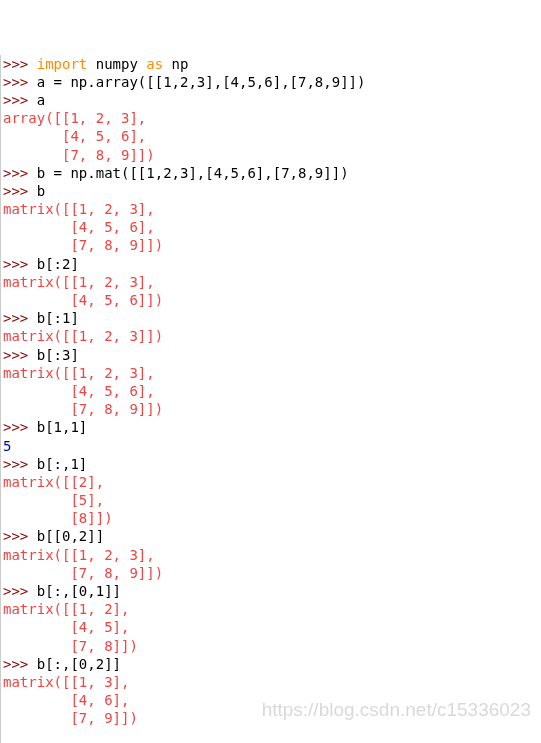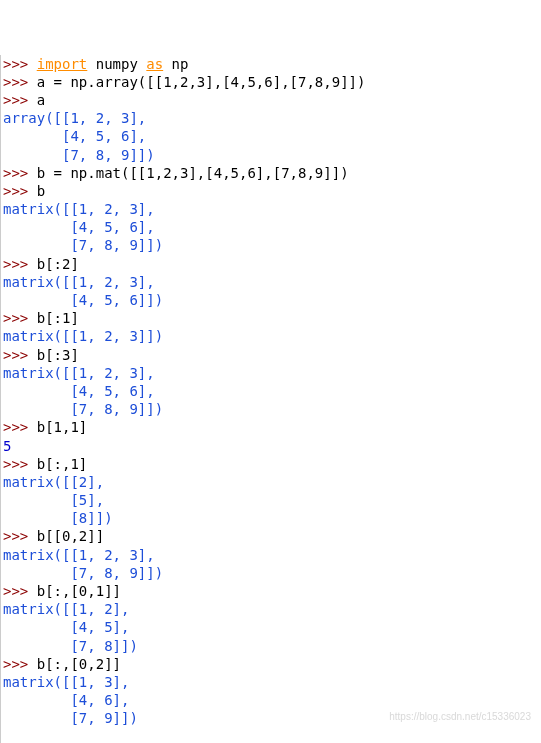--- a/index.html
+++ b/index.html
@@ -14,30 +14,30 @@
     height: 743px;
     overflow: hidden;
     position: relative;
   }
   .container {
     border-left: 1px solid #ccc;
     padding-left: 2px;
     height: 100%;
   }
   .prompt { color: #8b0000; }
-  .kw { color: #ff8c00; text-decoration: underline; }
-  .out { color: #1d4ed8; }
+  .kw { color: #ff8c00; }
+  .out { color: #ef4444; }
   .txt { color: #000000; margin-top: 22px; }
   .num { color: #0000cd; }
   .watermark {
     position: absolute;
     right: 10px;
     bottom: 20px;
     color: rgba(180,180,180,0.5);
-    font-size: 10px;
+    font-size: 19px;
     font-family: sans-serif;
     white-space: nowrap;
     margin-top: 40px;
   }
   .line { display: block; }
 </style>
 </head>
 <body>
 
 

